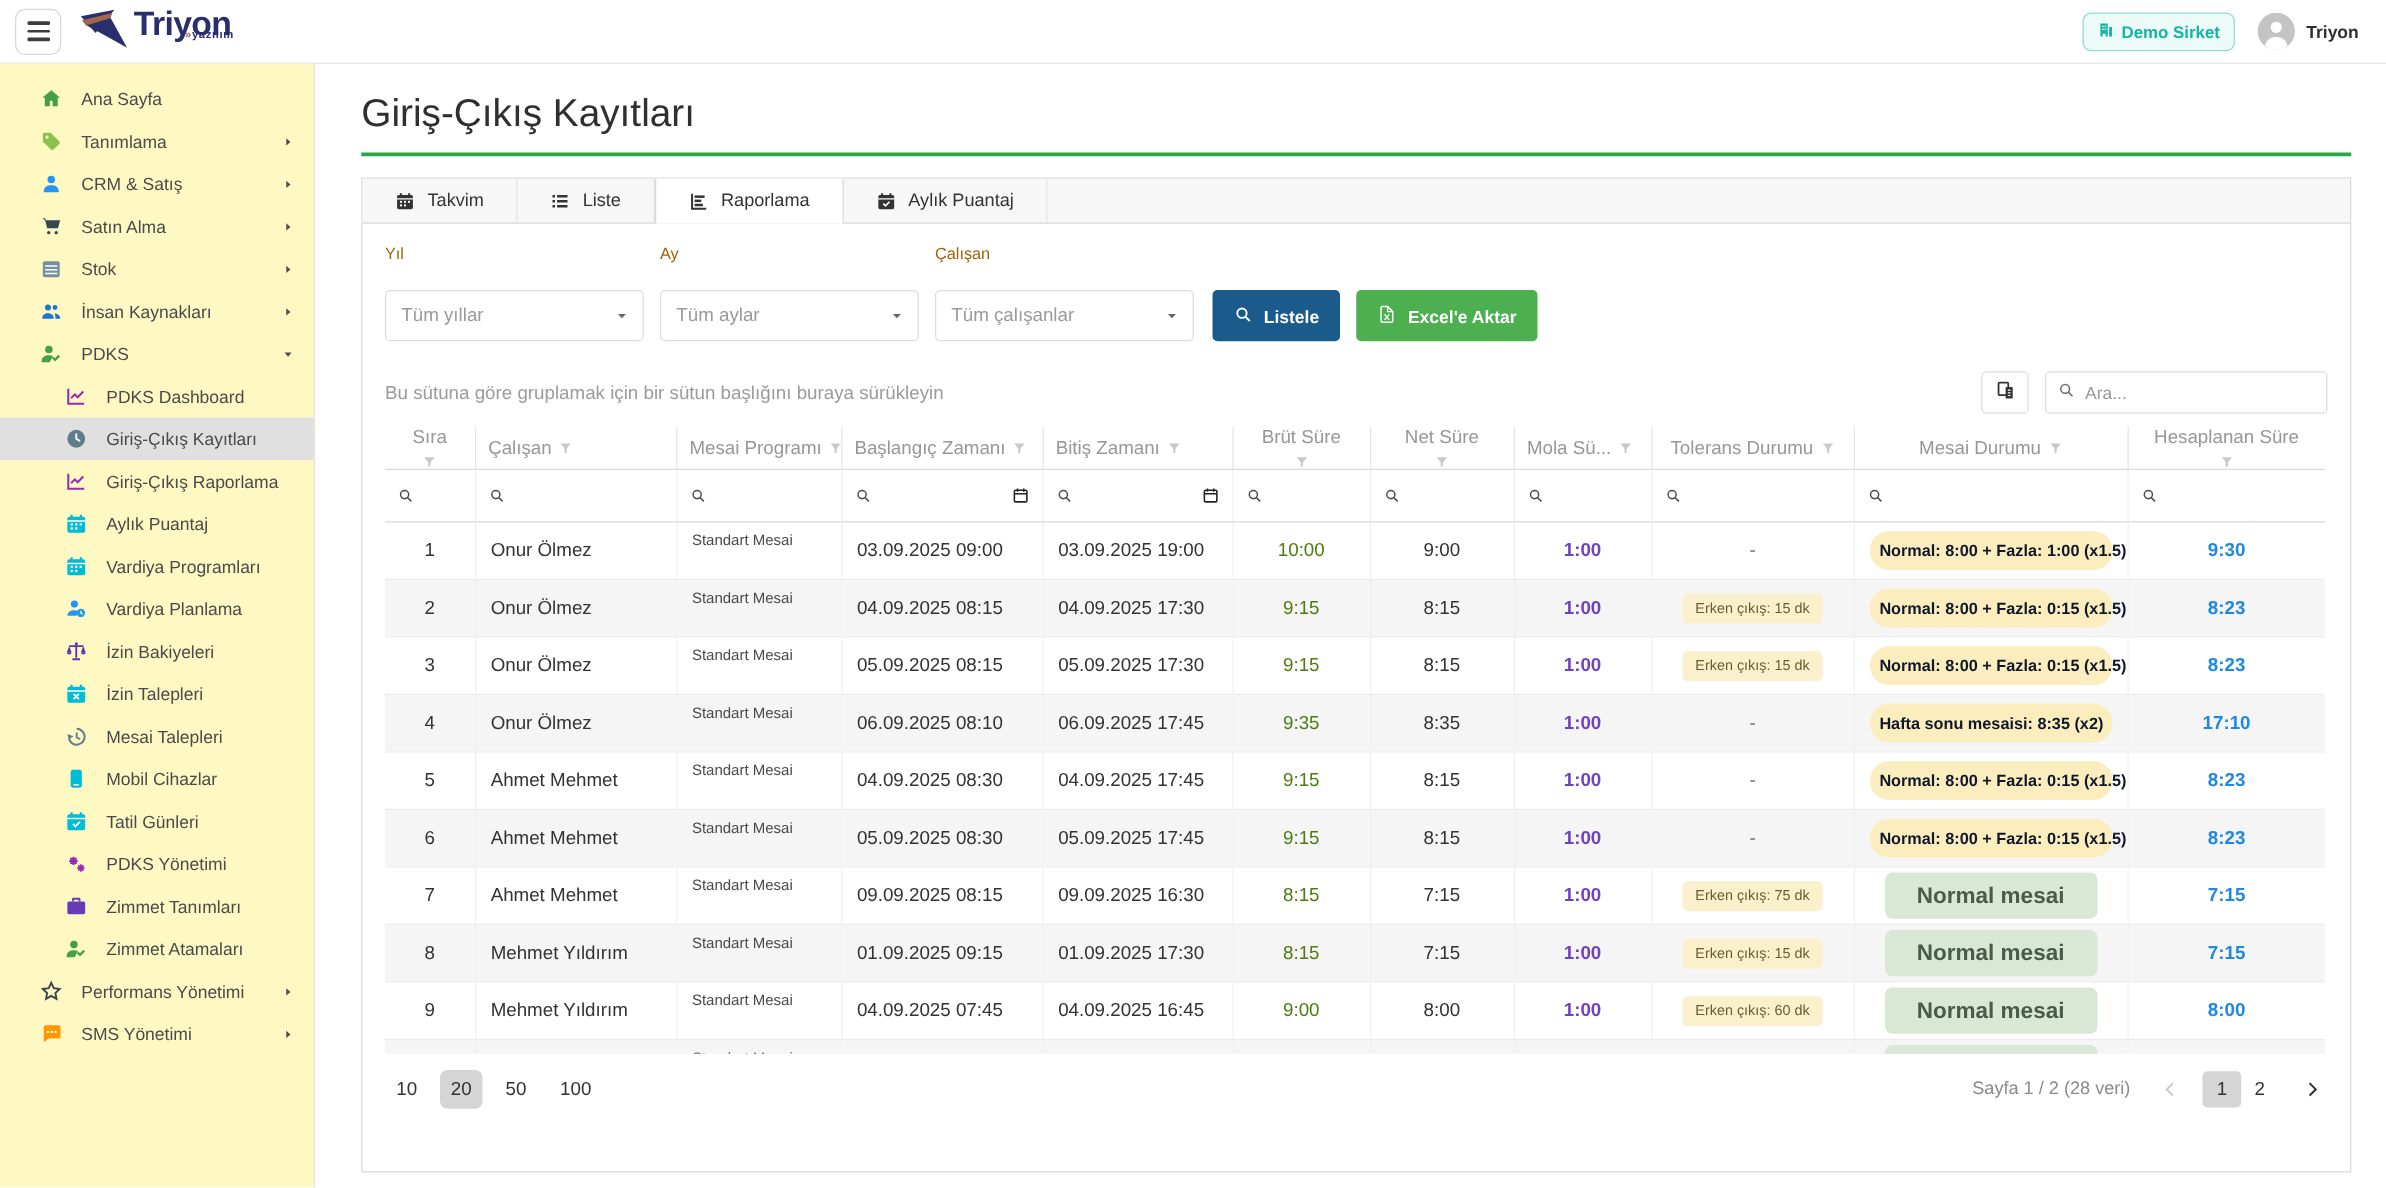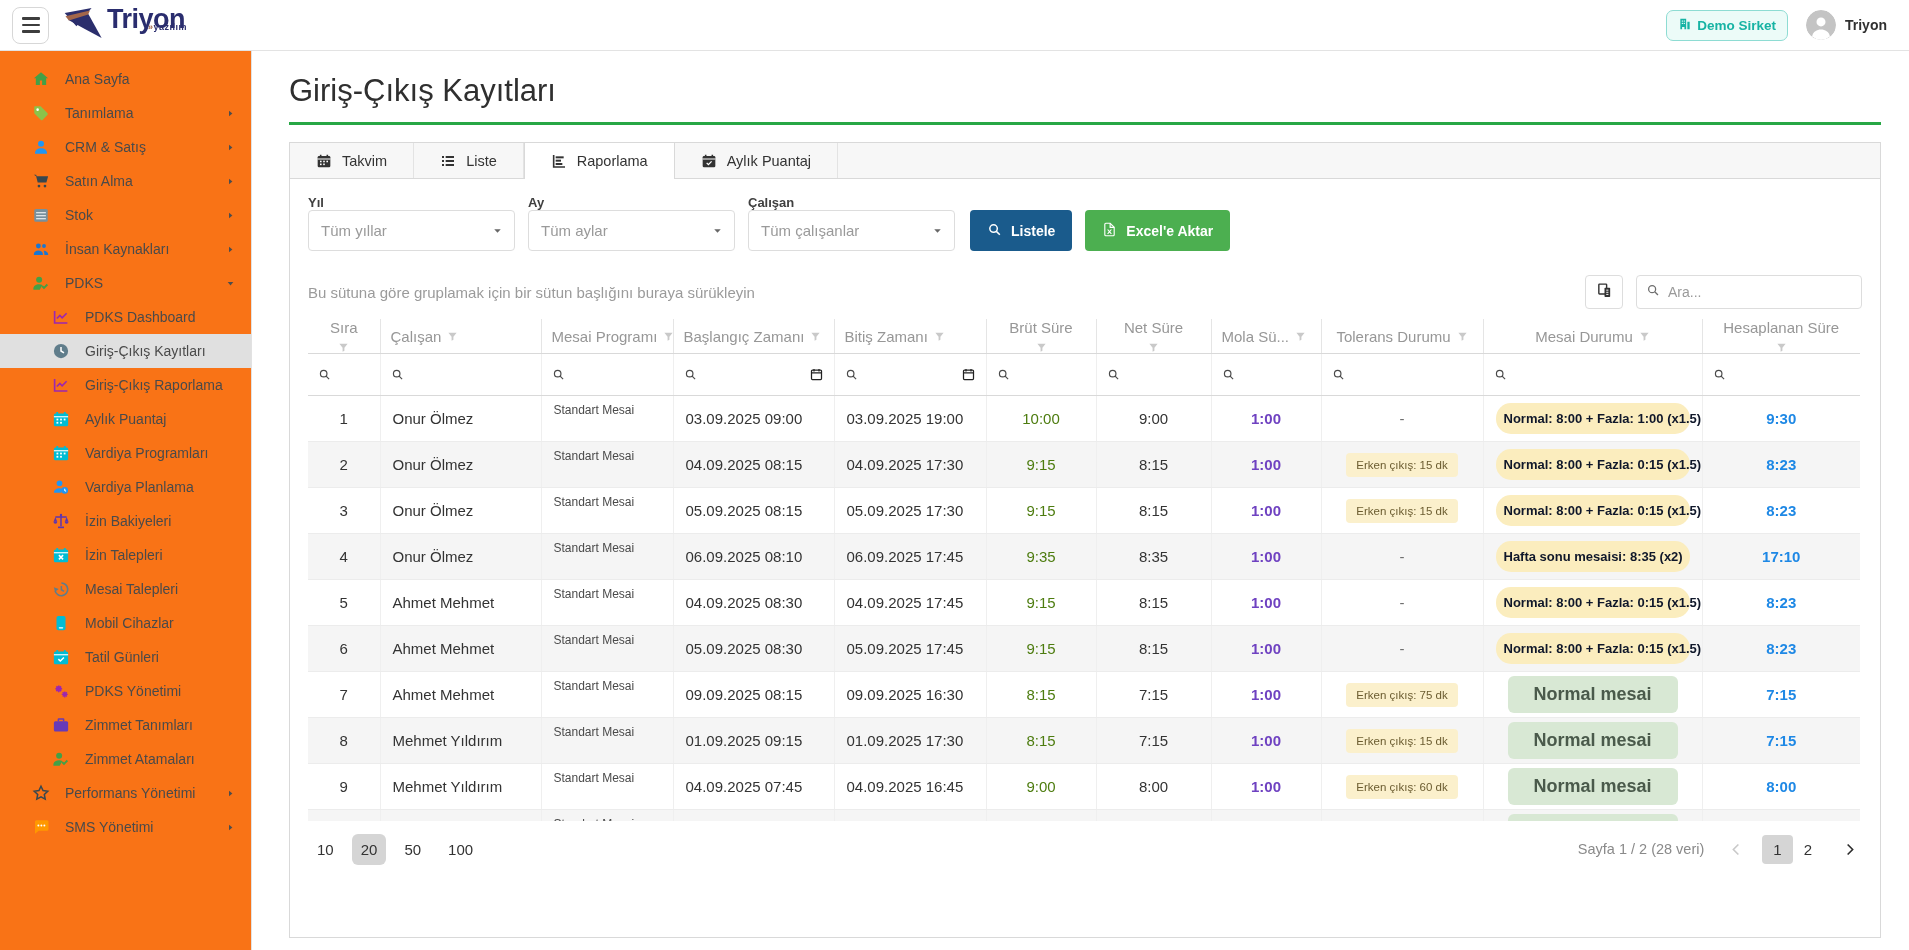--- a/index.html
+++ b/index.html
@@ -24,21 +24,21 @@
     border:1px solid #8edcd3; background:#ecfbf8; color:#17b3a4; font-size:13.5px;
     font-weight:bold; border-radius:7px; cursor:pointer; }
   .company-btn svg { width:14px; height:14px; }
   .user-chip { display:flex; align-items:center; gap:9px; margin-left:18px; cursor:pointer; }
   .avatar { width:30px; height:30px; border-radius:50%; overflow:hidden; }
   .user-name { font-size:14px; font-weight:bold; color:#303030; }
 
   
   .shell { display:flex; height:899px; }
   .sidebar { width:252px; min-width:252px; border-right:1px solid #e2e2e2;
-    padding-top:11px; overflow:hidden; background:#f97316; }
+    padding-top:11px; overflow:hidden; background:#fef9c3; }
   .side-item { height:34px; display:flex; align-items:center; padding:0 16px 0 32px;
     cursor:pointer; }
   .side-item.sub { padding-left:52px; }
   .side-item.active { background:#e0e0e0; }
   .sicon { width:18px; height:18px; display:flex; }
   .sicon svg { width:18px; height:18px; }
   .slabel { margin-left:15px; font-size:14px; color:#4a4a4a; white-space:nowrap; }
   .schev { margin-left:auto; width:9px; height:9px; color:#4d4d4d; display:flex; }
   .schev svg { width:9px; height:9px; }
 
@@ -54,21 +54,21 @@
     display:flex; }
   .tab { display:flex; align-items:center; gap:10px; padding:0 26px; font-size:14.5px;
     color:#333; cursor:pointer; border-right:1px solid #e3e3e3; }
   .tab svg { width:16px; height:16px; color:#333; }
   .tab.active { background:#fff; border-right:1px solid #d9d9d9; border-left:1px solid #d9d9d9;
     margin-bottom:-1px; }
 
   
   .filters { display:flex; gap:13px; padding:16px 18px 0; align-items:flex-end; }
   .fgroup { width:207px; }
-  .flabel { display:block; font-size:13px; font-weight:bold; color:#404040; margin-bottom:0; }
+  .flabel { display:block; font-size:13px; font-weight:normal; color:#a16207; margin-bottom:22px; }
   .select { height:41px; border:1px solid #ddd; border-radius:4px; background:#fff;
     display:flex; align-items:center; padding:0 10px 0 12px; cursor:pointer; }
   .select .sval { flex:1; font-size:15px; color:#9a9a9a; }
   .select .caret { width:13px; height:13px; color:#666; display:flex; }
   .select .caret svg { width:13px; height:13px; }
   .btn { height:41px; border:none; border-radius:4px; color:#fff; font-size:14px;
     font-weight:bold; display:flex; align-items:center; gap:9px; padding:0 17px;
     cursor:pointer; font-family:inherit; }
   .btn svg { width:15px; height:15px; color:#fff; }
   .btn-listele { background:#1a5b8c; margin-left:2px; }

